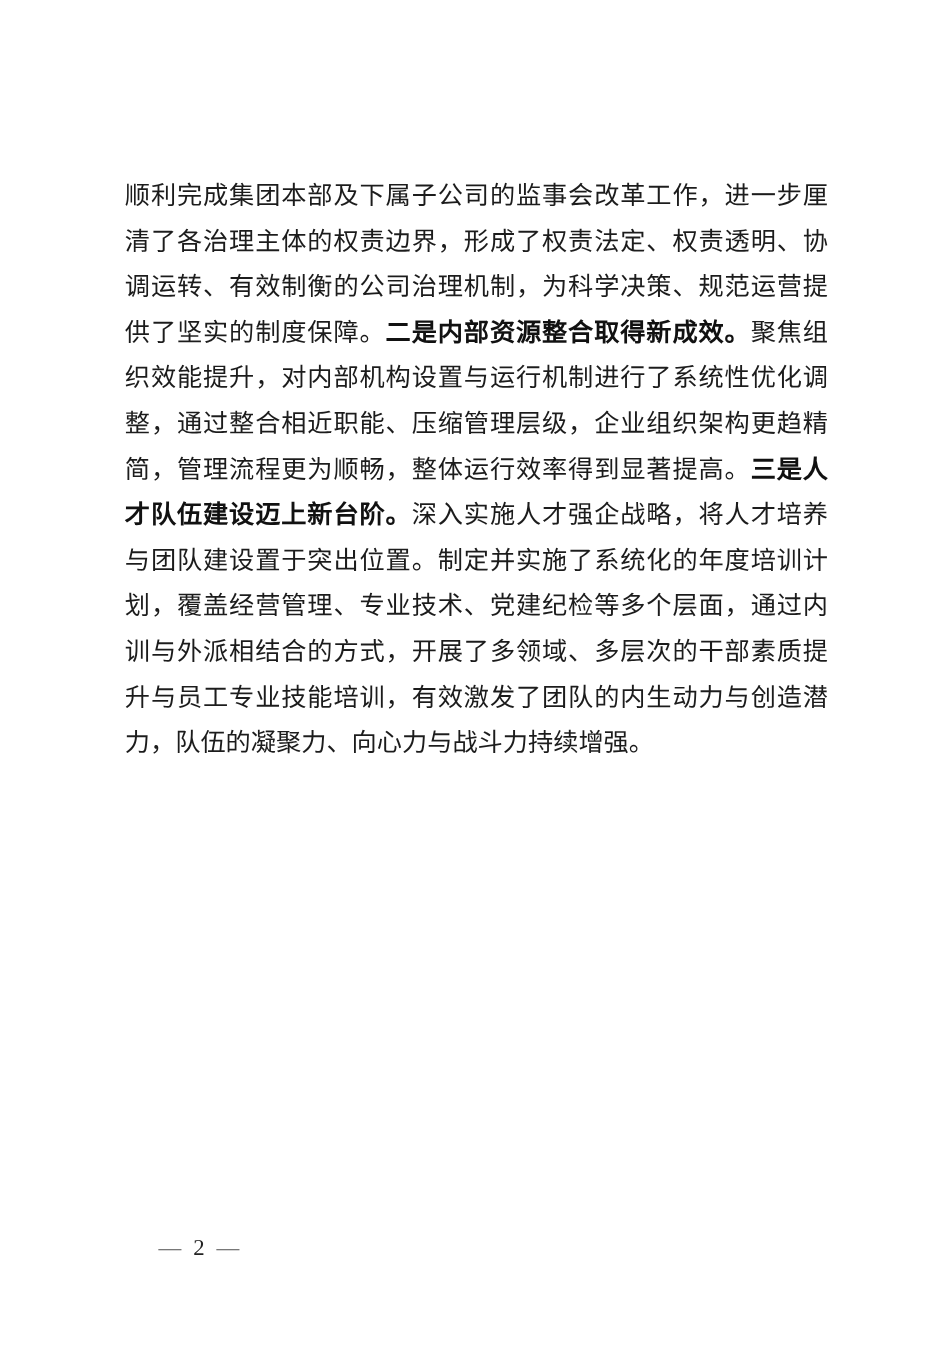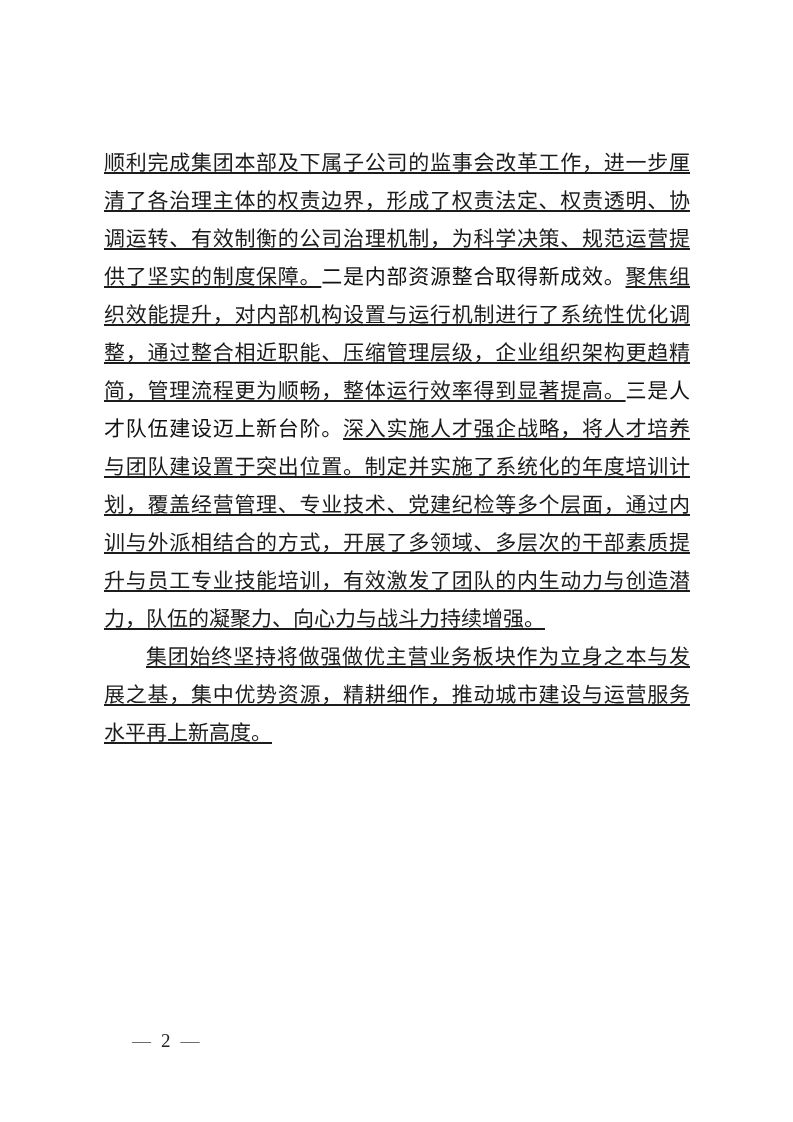--- a/index.html
+++ b/index.html
@@ -31,41 +31,40 @@
     text-align: justify;
     text-justify: inter-character;
     text-align-last: left;
     color: #1c1c1c;
   }
   .content p.indent { text-indent: 2em; }
   .content p.heading {
     font-weight: 700;
     color: #111111;
   }
-  .content span.bold { font-weight: 400; color: #111111; }
-  .content span.regular { font-weight: 400; text-decoration: underline; }
+  .content span.bold { font-weight: 700; color: #111111; }
+  .content span.regular { font-weight: 400; }
   .footer {
     position: absolute;
     left: 132px;
     top: 1029px;
     font-size: 19px;
     line-height: 24px;
     color: #222222;
     letter-spacing: 1px;
   }
   .footer .dash { color: #666666; }
   .footer .num { color: #222222; margin: 0 9px; }
 </style>
 </head>
 <body>
 
 <div class="page">
 
   <div class="content" id="document-body">
       <p class="body"><span class="regular">顺利完成集团本部及下属子公司的监事会改革工作，进一步厘清了各治理主体的权责边界，形成了权责法定、权责透明、协调运转、有效制衡的公司治理机制，为科学决策、规范运营提供了坚实的制度保障。</span><span class="bold">二是内部资源整合取得新成效。</span><span class="regular">聚焦组织效能提升，对内部机构设置与运行机制进行了系统性优化调整，通过整合相近职能、压缩管理层级，企业组织架构更趋精简，管理流程更为顺畅，整体运行效率得到显著提高。</span><span class="bold">三是人才队伍建设迈上新台阶。</span><span class="regular">深入实施人才强企战略，将人才培养与团队建设置于突出位置。制定并实施了系统化的年度培训计划，覆盖经营管理、专业技术、党建纪检等多个层面，通过内训与外派相结合的方式，开展了多领域、多层次的干部素质提升与员工专业技能培训，有效激发了团队的内生动力与创造潜力，队伍的凝聚力、向心力与战斗力持续增强。</span></p>
-      <p class="body indent"><span class="regular">集团始终坚持将做强做优主营业务板块作为立身之本与发展之基，集中优势资源，精耕细作，推动城市建设与运营服务水平再上新高度。</span></p>
     </div>
 
   <div class="footer">
     <span class="dash">—</span><span class="num">2</span><span class="dash">—</span>
   </div>
 
 </div>
 
 </body></html>

